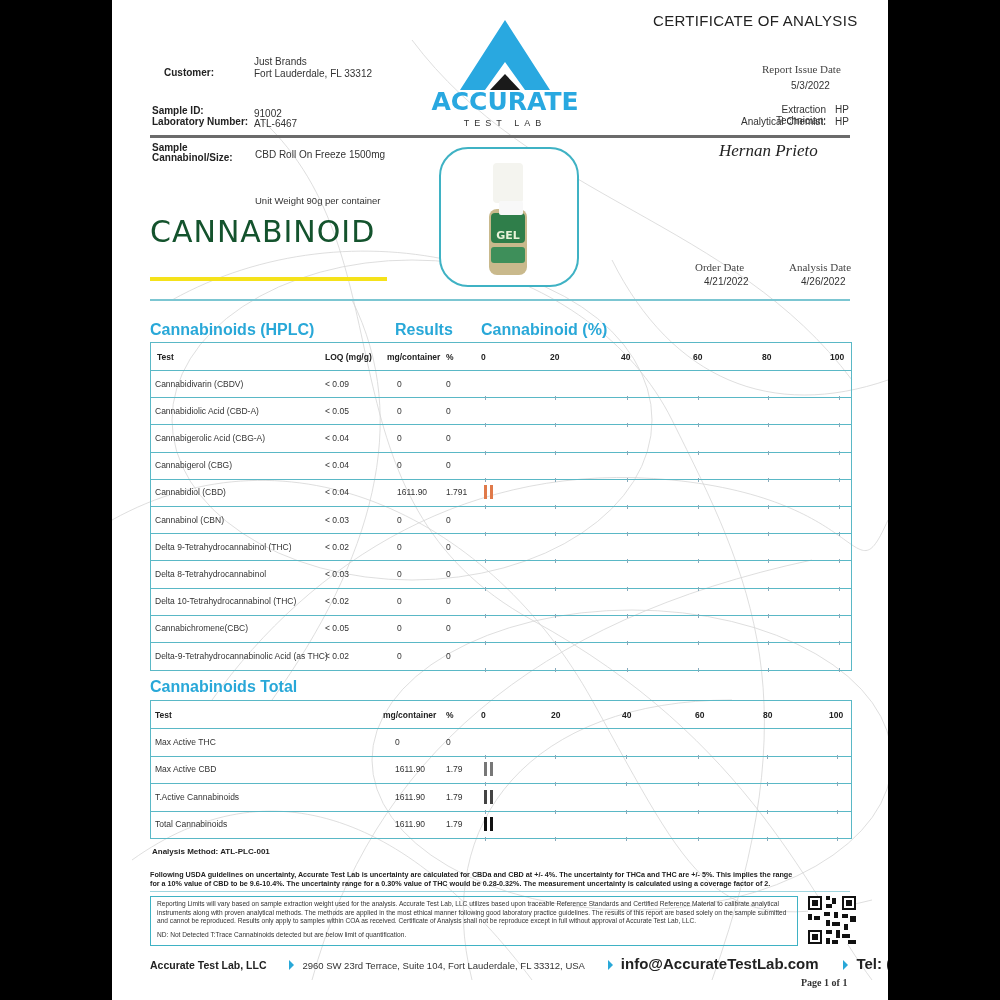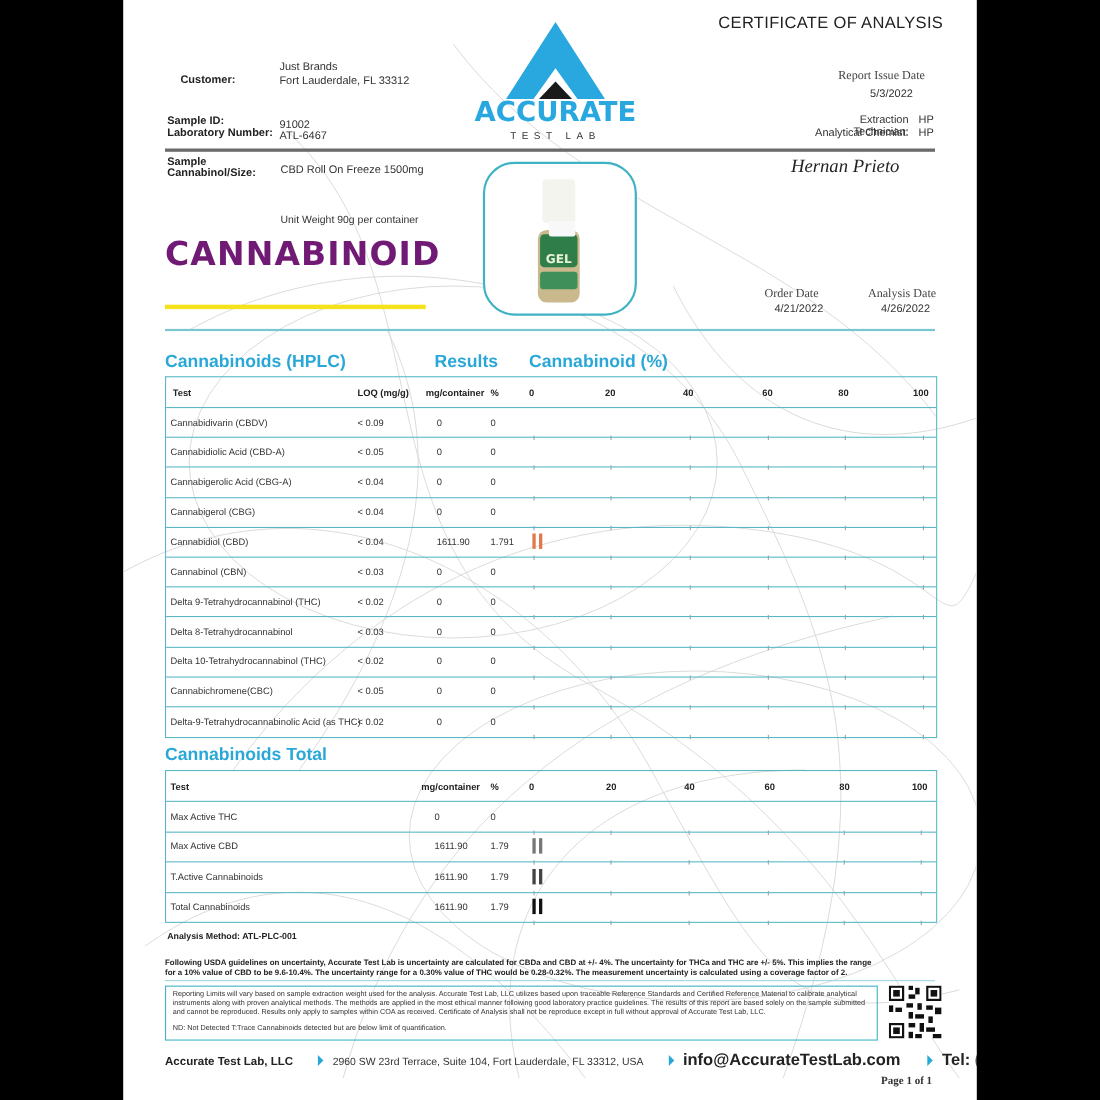--- a/index.html
+++ b/index.html
@@ -5,21 +5,21 @@
   html, body { margin:0; padding:0; }
   body { width:1000px; height:1000px; background:#000; position:relative; overflow:hidden; font-family:"Liberation Sans", sans-serif; color:#222; }
   .page { position:absolute; left:112px; top:0; width:776px; height:1000px; background:#fff; overflow:hidden; }
   .bgdeco { position:absolute; left:0; top:0; width:776px; height:1000px; pointer-events:none; }
   .abs { position:absolute; }
   .lbl-bold { font-weight:bold; font-size:10px; color:#222; }
   .val { font-size:10px; color:#333; }
   .serif { font-family:"Liberation Serif", serif; }
   .cert-title { font-size:15px; color:#222; letter-spacing:0.3px; }
   .hrule { position:absolute; height:3px; background:#6b6b6b; }
-  .big-title { font-family:"DejaVu Sans", sans-serif; font-weight:bold; font-size:30px; line-height:29px; color:#701a75; letter-spacing:1px; }
+  .big-title { font-family:"DejaVu Sans", sans-serif; font-weight:normal; font-size:30px; line-height:29px; color:#14532d; letter-spacing:1px; }
   .yellow-bar { position:absolute; height:4px; background:#f5e21a; }
   .photo-box { position:absolute; border:2px solid #3fb2c4; background:#fff; }
   .sect-title { font-weight:bold; font-size:16px; color:#29a8d8; }
   .tbl { position:absolute; border:1.5px solid #5ab8c6; background:transparent; }
   .row { position:absolute; left:0; right:0; border-bottom:1.5px solid #5ab8c6; }
   .row:last-child { border-bottom:none; }
   .cell { position:absolute; top:0; bottom:0; display:flex; align-items:center; font-size:8.5px; color:#333; font-family:"Liberation Sans Narrow","Liberation Sans", sans-serif; }
   .hdr .cell { font-weight:bold; font-size:8.5px; color:#222; }
   .tick { position:absolute; bottom:-3px; width:1px; height:4px; background:#8ab; }
   .bar { position:absolute; top:50%; transform:translateY(-50%); height:14px; display:flex; gap:3px; }

